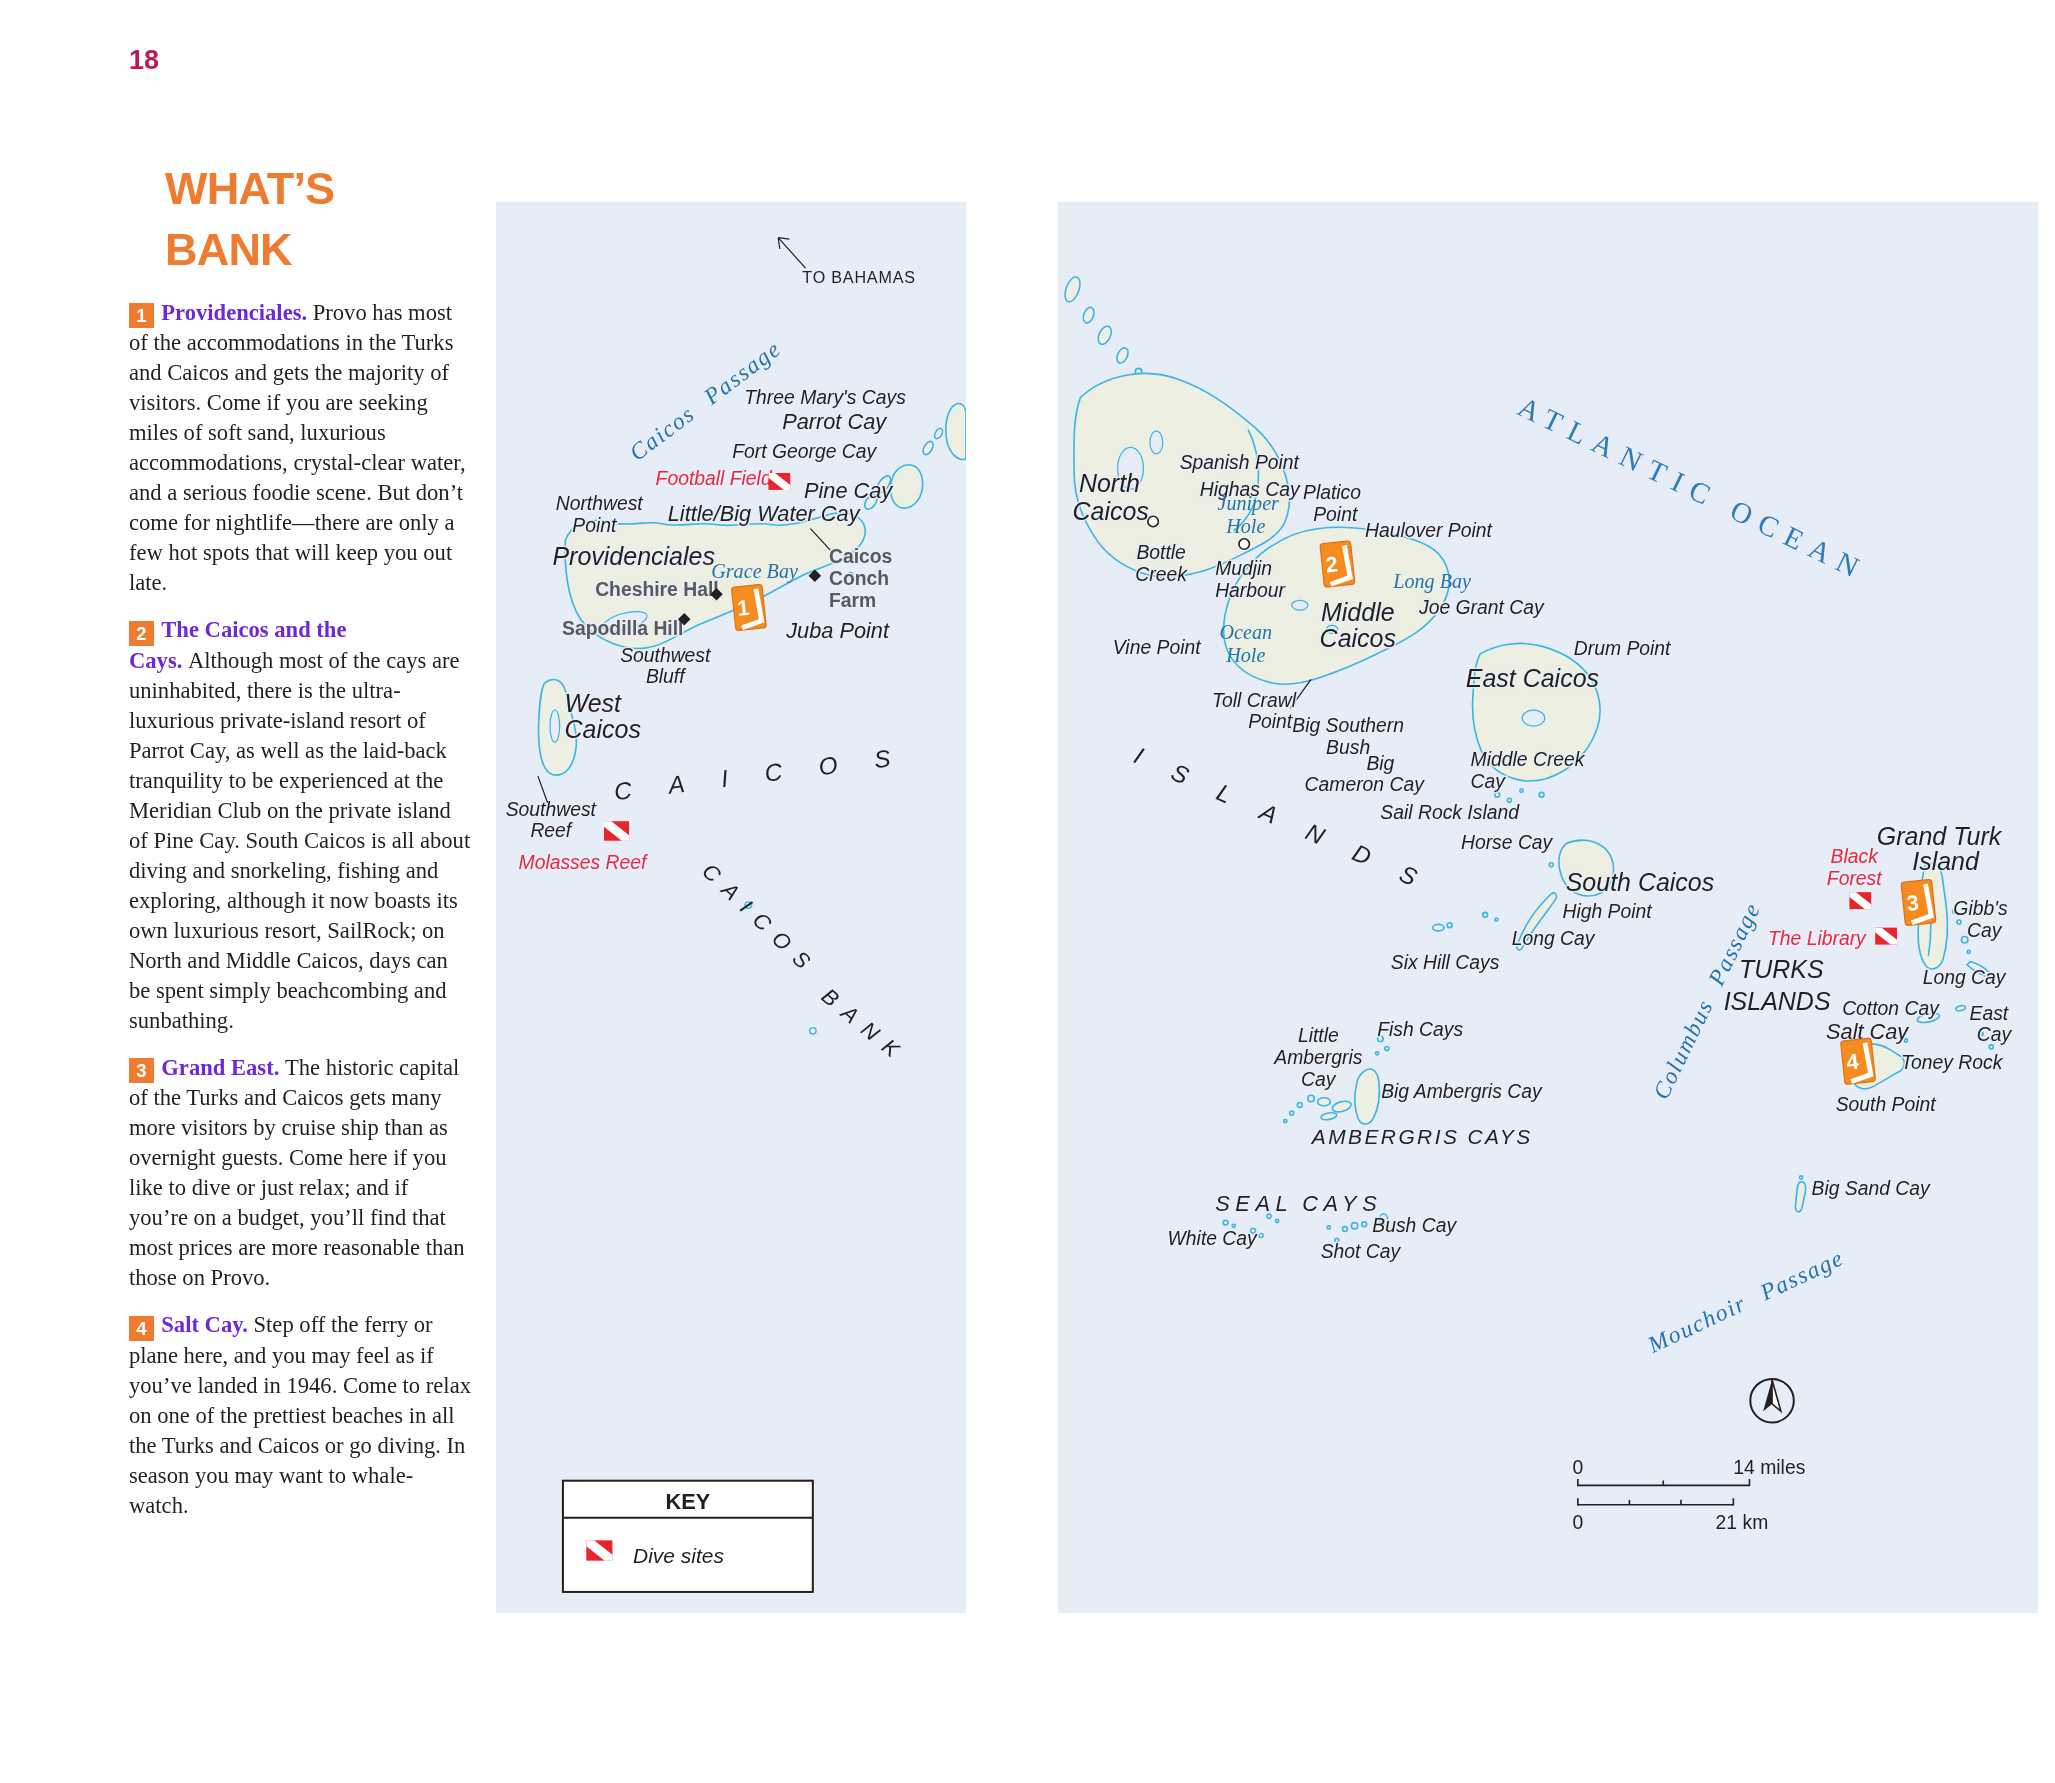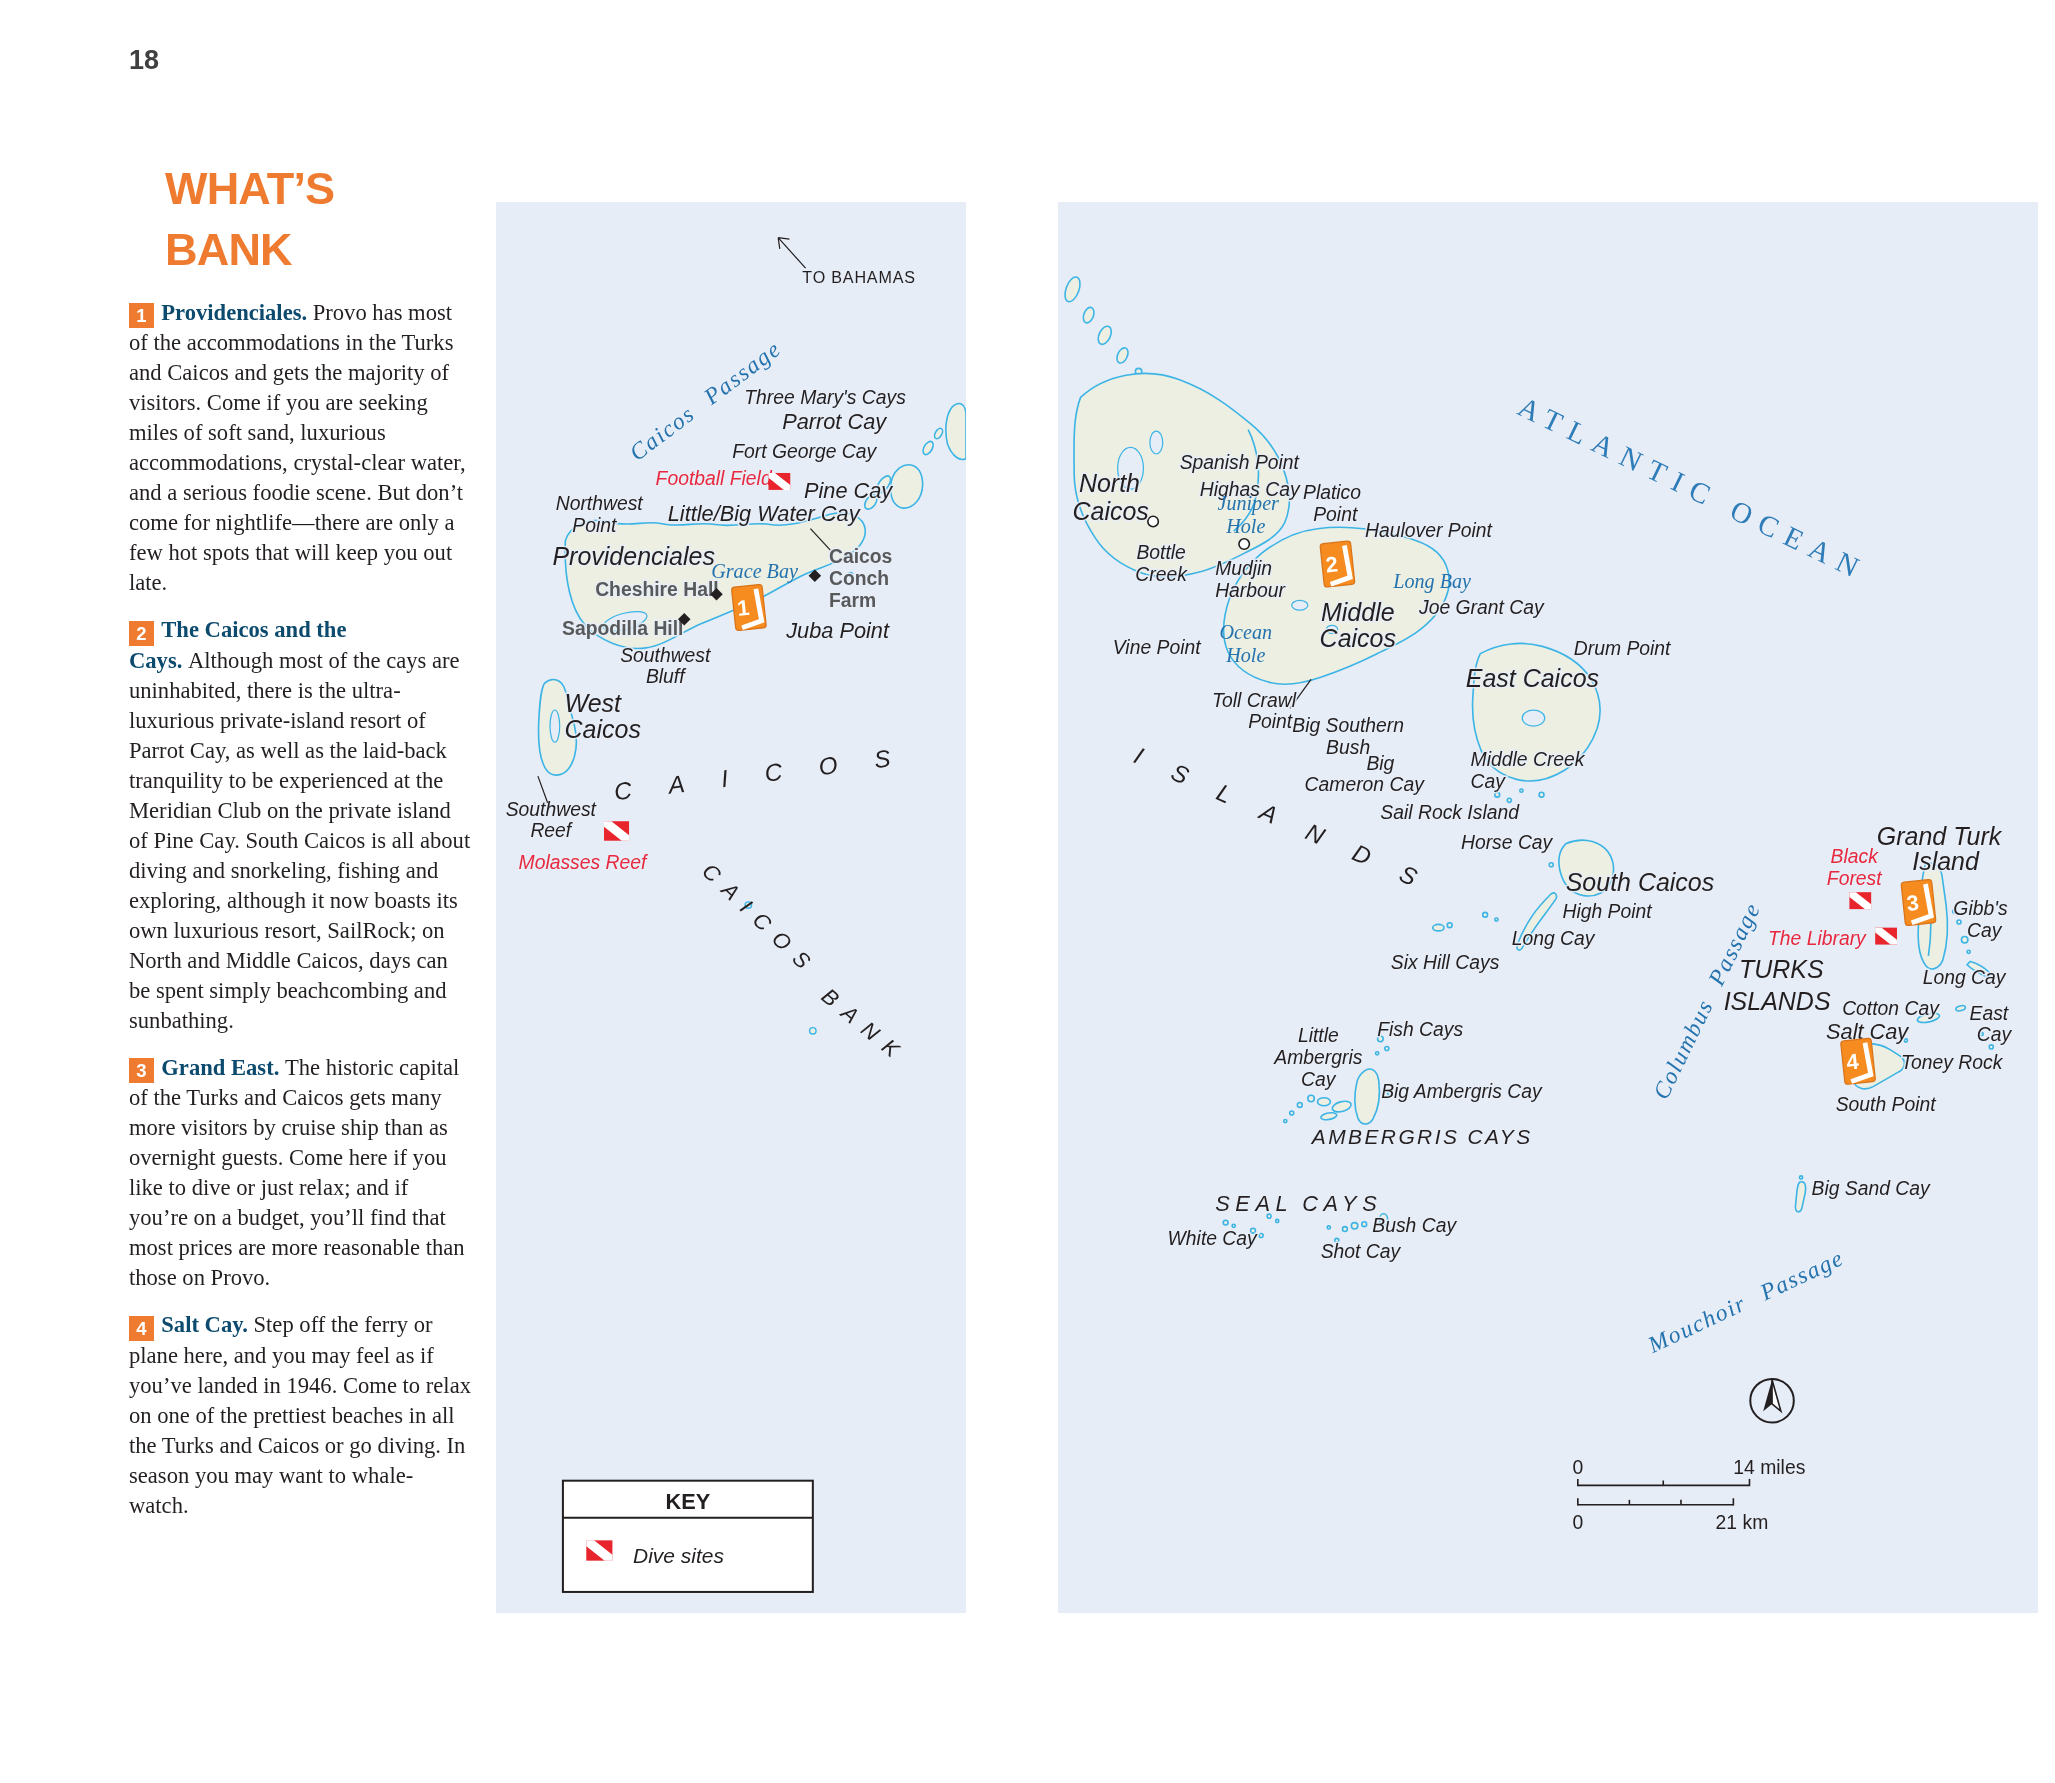--- a/index.html
+++ b/index.html
@@ -1,25 +1,25 @@
 <!DOCTYPE html>
 <html style="font-size:13px"><head>
 <meta charset="utf-8">
 <style>
   html,body{margin:0;padding:0;background:#ffffff;}
   .page{position:relative;width:2056px;height:1784px;background:#ffffff;overflow:hidden;
         font-family:"Liberation Sans",sans-serif;color:#231f20;}
-  .pageno{position:absolute;left:129px;top:47px;font:bold 27px/1 "Liberation Sans",sans-serif;color:#404040;}
+  .pageno{position:absolute;left:129px;top:47px;font:bold 27px/1 "Liberation Sans",sans-serif;color:#be185d;}
   .title{position:absolute;left:126px;top:158px;font:800 45px/61px "Liberation Sans",sans-serif;
          color:#ee7b30;letter-spacing:-0.8px;margin-left:39px;}
   .col{position:absolute;left:129px;top:298px;width:342px;font:22.6px/30px "Liberation Serif",serif;color:#231f20;}
   .col p{margin:0 0 17px 0;}
   .badge{display:inline-block;width:25px;height:25px;background:#ee7b30;color:#fff;text-align:center;
          font:bold 18.5px/25px "Liberation Sans",sans-serif;margin-right:7.3px;vertical-align:-2.4px;}
-  .lead{font-weight:bold;color:#0c4a6e;margin-right:5.6px;}
+  .lead{font-weight:bold;color:#6d28d9;margin-right:5.6px;}
   .panel{position:absolute;top:202px;height:1411px;background:#e7edf7;}
   .panel.left{left:496px;width:470px;}
   .panel.right{left:1058px;width:980px;}
   svg{display:block}
   .land{fill:#ecefe2;stroke:#3cb4e6;stroke-width:2;}
   .water{fill:#e7edf7;stroke:#3cb4e6;stroke-width:1.5;}
   .coastline{fill:none;stroke:#3cb4e6;stroke-width:2;}
   .ring{fill:#ecefe2;stroke:#3cb4e6;stroke-width:1.8;}
   text{fill:#231f20;}
   .t{font:italic 24px "Liberation Sans",sans-serif;paint-order:stroke;stroke:rgba(231,237,247,.85);stroke-width:4px;}

